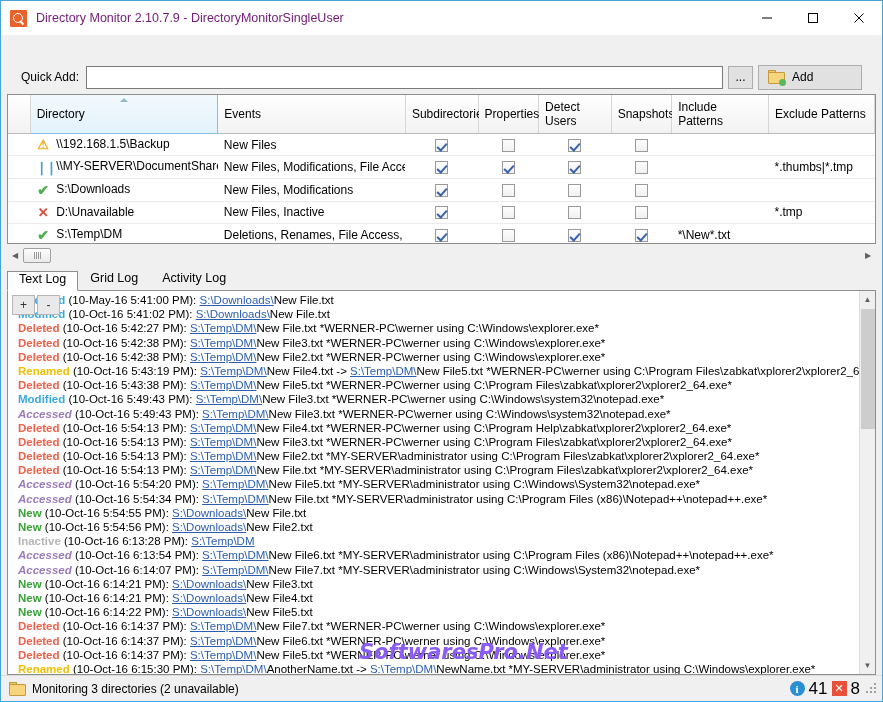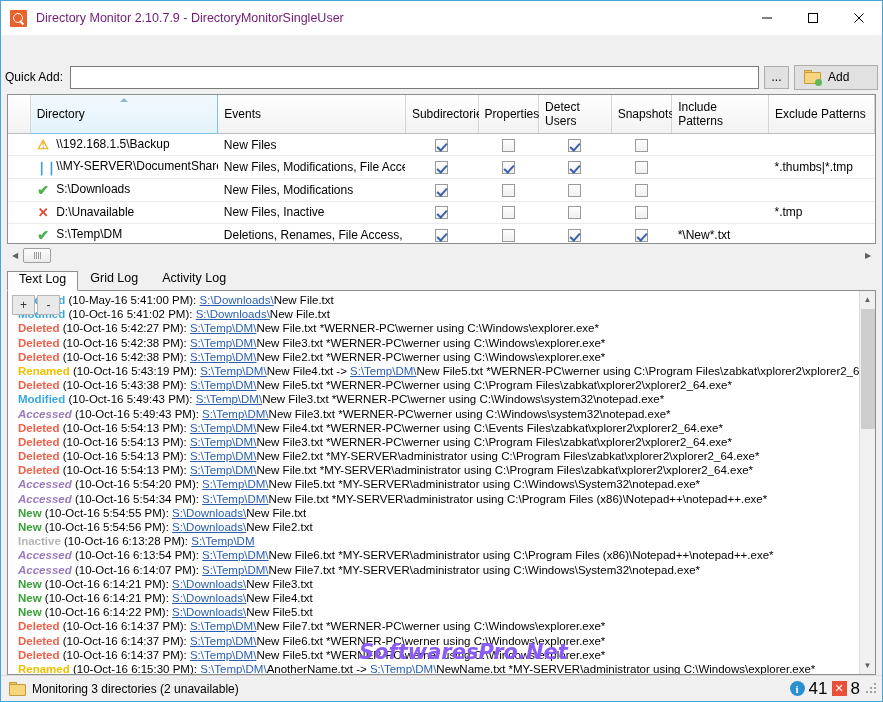--- a/index.html
+++ b/index.html
@@ -50,35 +50,35 @@
   .menubar {
     height: 25px; background: #f0f0f0; display: flex; align-items: center;
     padding-left: 6px; flex: 0 0 25px;
   }
   .menuitem {
     padding: 4px 11px; font-size: 12.5px; color: #000; margin-top: 44px;
   }
   
   .quickadd {
     height: 34px; background: #f0f0f0; display: flex; align-items: center;
-    padding: 0 4px; gap: 5px; flex: 0 0 34px;
+    padding: 0 20px; gap: 5px; flex: 0 0 34px;
   }
   .quickadd-label { font-size: 12px; color: #000; margin-right: 2px; }
   .quickadd-input {
     flex: 1 1 auto; height: 23px; background: #ffffff;
     border: 1px solid #7a7a7a; font-size: 12px; padding: 0 4px;
     font-family: "Liberation Sans", sans-serif; color: #000;
   }
   .browse-btn {
     width: 25px; height: 23px; background: #e1e1e1; border: 1px solid #adadad;
     font-size: 12px; line-height: 17px; text-align: center; color: #000;
     font-family: "Liberation Sans", sans-serif; padding: 0;
   }
   .add-btn {
-    width: 84px; height: 25px; background: #e1e1e1; border: 1px solid #adadad;
+    width: 104px; height: 25px; background: #e1e1e1; border: 1px solid #adadad;
     display: flex; align-items: center; gap: 7px; padding-left: 9px;
     font-size: 12px; color: #000;
   }
   .folder-icon {
     width: 17px; height: 14px; position: relative; flex: 0 0 17px;
   }
   .folder-icon .fbody {
     position: absolute; left: 0; top: 2px; width: 17px; height: 12px;
     background: #f7d57c; border: 1px solid #c49a3a; border-radius: 1px;
   }
@@ -398,21 +398,21 @@
       <div id="log-lines">
           <div class="logline"><span class="kw kw-modified">Modified</span><span> (10-May-16 5:41:00 PM): </span><span class="lnk">S:\Downloads\</span><span>New File.txt</span></div>
           <div class="logline"><span class="kw kw-modified">Modified</span><span> (10-Oct-16 5:41:02 PM): </span><span class="lnk">S:\Downloads\</span><span>New File.txt</span></div>
           <div class="logline"><span class="kw kw-deleted">Deleted</span><span> (10-Oct-16 5:42:27 PM): </span><span class="lnk">S:\Temp\DM\</span><span>New File.txt *WERNER-PC\werner using C:\Windows\explorer.exe*</span></div>
           <div class="logline"><span class="kw kw-deleted">Deleted</span><span> (10-Oct-16 5:42:38 PM): </span><span class="lnk">S:\Temp\DM\</span><span>New File3.txt *WERNER-PC\werner using C:\Windows\explorer.exe*</span></div>
           <div class="logline"><span class="kw kw-deleted">Deleted</span><span> (10-Oct-16 5:42:38 PM): </span><span class="lnk">S:\Temp\DM\</span><span>New File2.txt *WERNER-PC\werner using C:\Windows\explorer.exe*</span></div>
           <div class="logline"><span class="kw kw-renamed">Renamed</span><span> (10-Oct-16 5:43:19 PM): </span><span class="lnk">S:\Temp\DM\</span><span>New File4.txt -&gt; </span><span class="lnk">S:\Temp\DM\</span><span>New File5.txt *WERNER-PC\werner using C:\Program Files\zabkat\xplorer2\xplorer2_64.exe*</span></div>
           <div class="logline"><span class="kw kw-deleted">Deleted</span><span> (10-Oct-16 5:43:38 PM): </span><span class="lnk">S:\Temp\DM\</span><span>New File5.txt *WERNER-PC\werner using C:\Program Files\zabkat\xplorer2\xplorer2_64.exe*</span></div>
           <div class="logline"><span class="kw kw-modified">Modified</span><span> (10-Oct-16 5:49:43 PM): </span><span class="lnk">S:\Temp\DM\</span><span>New File3.txt *WERNER-PC\werner using C:\Windows\system32\notepad.exe*</span></div>
           <div class="logline"><span class="kw kw-accessed">Accessed</span><span> (10-Oct-16 5:49:43 PM): </span><span class="lnk">S:\Temp\DM\</span><span>New File3.txt *WERNER-PC\werner using C:\Windows\system32\notepad.exe*</span></div>
-          <div class="logline"><span class="kw kw-deleted">Deleted</span><span> (10-Oct-16 5:54:13 PM): </span><span class="lnk">S:\Temp\DM\</span><span>New File4.txt *WERNER-PC\werner using C:\Events Files\zabkat\xplorer2\xplorer2_64.exe*</span></div>
+          <div class="logline"><span class="kw kw-deleted">Deleted</span><span> (10-Oct-16 5:54:13 PM): </span><span class="lnk">S:\Temp\DM\</span><span>New File4.txt *WERNER-PC\werner using C:\Program Help\zabkat\xplorer2\xplorer2_64.exe*</span></div>
           <div class="logline"><span class="kw kw-deleted">Deleted</span><span> (10-Oct-16 5:54:13 PM): </span><span class="lnk">S:\Temp\DM\</span><span>New File3.txt *WERNER-PC\werner using C:\Program Files\zabkat\xplorer2\xplorer2_64.exe*</span></div>
           <div class="logline"><span class="kw kw-deleted">Deleted</span><span> (10-Oct-16 5:54:13 PM): </span><span class="lnk">S:\Temp\DM\</span><span>New File2.txt *MY-SERVER\administrator using C:\Program Files\zabkat\xplorer2\xplorer2_64.exe*</span></div>
           <div class="logline"><span class="kw kw-deleted">Deleted</span><span> (10-Oct-16 5:54:13 PM): </span><span class="lnk">S:\Temp\DM\</span><span>New File.txt *MY-SERVER\administrator using C:\Program Files\zabkat\xplorer2\xplorer2_64.exe*</span></div>
           <div class="logline"><span class="kw kw-accessed">Accessed</span><span> (10-Oct-16 5:54:20 PM): </span><span class="lnk">S:\Temp\DM\</span><span>New File5.txt *MY-SERVER\administrator using C:\Windows\System32\notepad.exe*</span></div>
           <div class="logline"><span class="kw kw-accessed">Accessed</span><span> (10-Oct-16 5:54:34 PM): </span><span class="lnk">S:\Temp\DM\</span><span>New File.txt *MY-SERVER\administrator using C:\Program Files (x86)\Notepad++\notepad++.exe*</span></div>
           <div class="logline"><span class="kw kw-new">New</span><span> (10-Oct-16 5:54:55 PM): </span><span class="lnk">S:\Downloads\</span><span>New File.txt</span></div>
           <div class="logline"><span class="kw kw-new">New</span><span> (10-Oct-16 5:54:56 PM): </span><span class="lnk">S:\Downloads\</span><span>New File2.txt</span></div>
           <div class="logline"><span class="kw kw-inactive">Inactive</span><span> (10-Oct-16 6:13:28 PM): </span><span class="lnk">S:\Temp\DM</span></div>
           <div class="logline"><span class="kw kw-accessed">Accessed</span><span> (10-Oct-16 6:13:54 PM): </span><span class="lnk">S:\Temp\DM\</span><span>New File6.txt *MY-SERVER\administrator using C:\Program Files (x86)\Notepad++\notepad++.exe*</span></div>
           <div class="logline"><span class="kw kw-accessed">Accessed</span><span> (10-Oct-16 6:14:07 PM): </span><span class="lnk">S:\Temp\DM\</span><span>New File7.txt *MY-SERVER\administrator using C:\Windows\System32\notepad.exe*</span></div>

